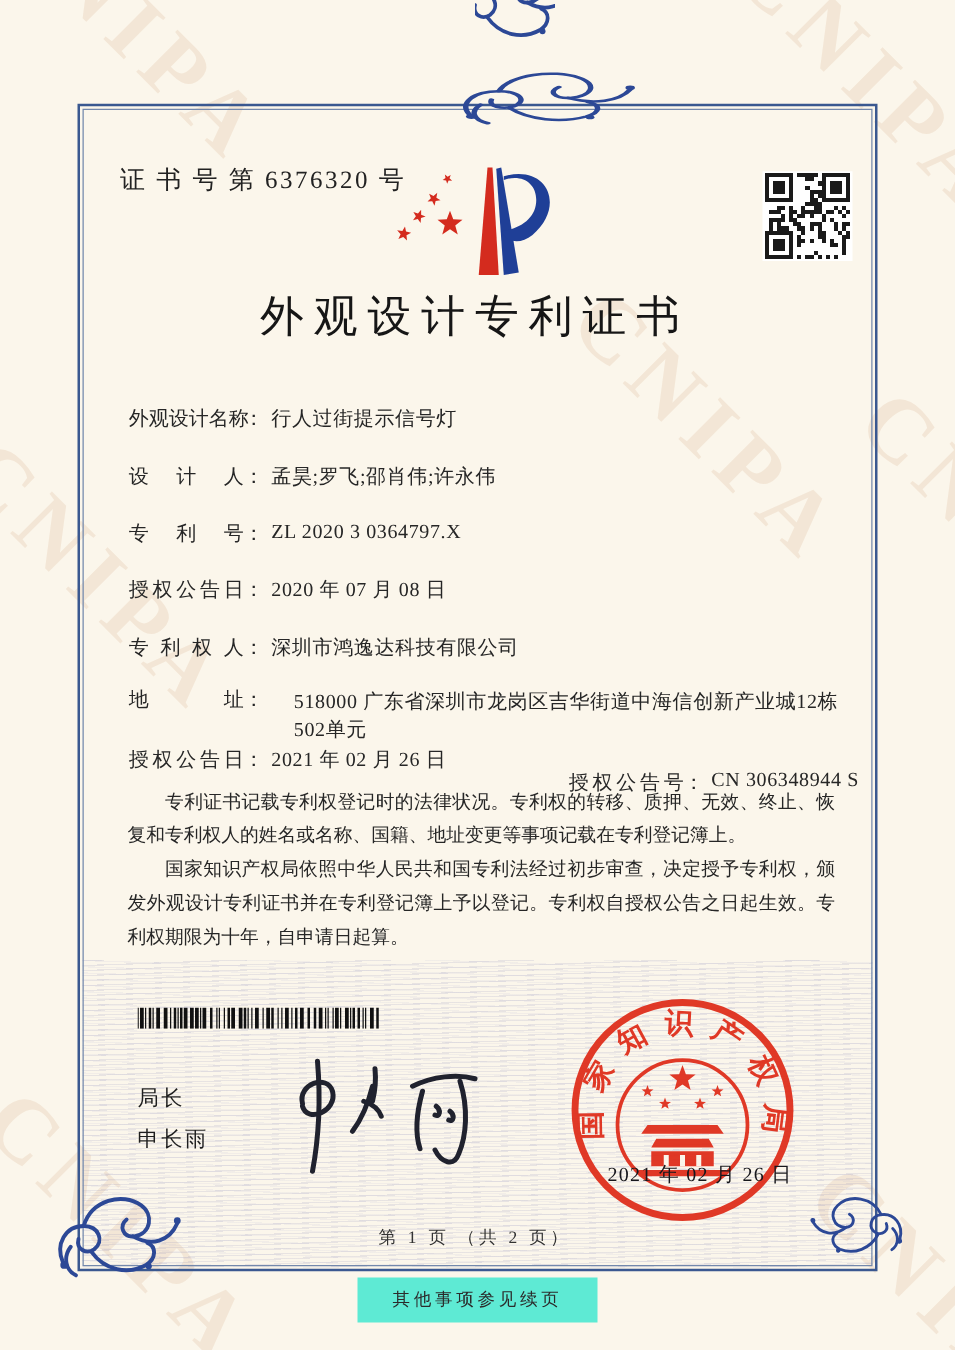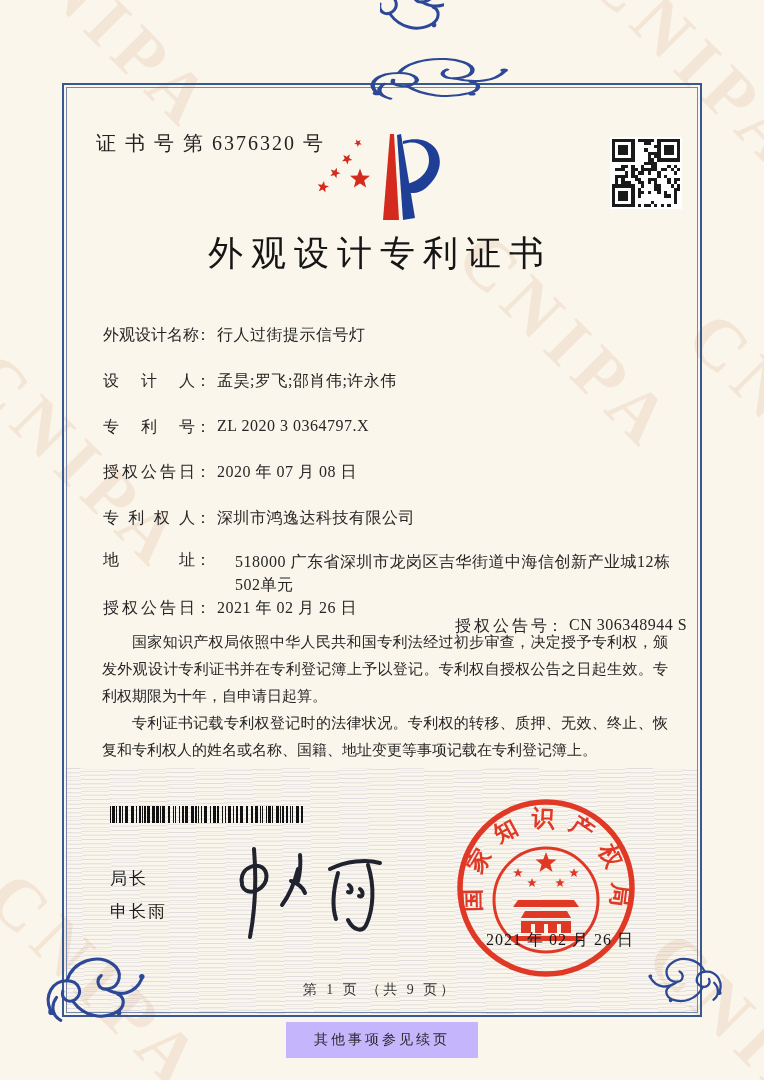--- a/index.html
+++ b/index.html
@@ -56,21 +56,21 @@
             font-size:17px;color:#1e1e1e;letter-spacing:2px;}
   .signature{position:absolute;left:212px;top:843px;width:200px;height:100px;}
   
   .seal{position:absolute;left:455px;top:797px;width:182px;height:182px;opacity:0.93;}
   .seal-date{position:absolute;left:470px;top:930px;width:180px;text-align:center;
              font-size:16px;letter-spacing:1px;color:#17171c;}
   
   .page-num{position:absolute;left:62px;top:981px;width:636px;text-align:center;
             font-size:14px;letter-spacing:3px;color:#333;}
   .note-box{position:absolute;left:286px;top:1022px;width:192px;height:36px;
-            background:#c4b5fd;display:flex;align-items:center;justify-content:center;
+            background:#5eead4;display:flex;align-items:center;justify-content:center;
             font-size:14px;letter-spacing:3px;color:#2b2b2b;}
   
   .orn{position:absolute;pointer-events:none;}
   .orn-topcut{left:380px;top:-10px;width:64px;height:48px;}
   .orn-topband{left:364px;top:50px;width:146px;height:54px;}
   .orn-bl{left:42px;top:944px;width:104px;height:86px;}
   .orn-br{left:648px;top:928px;width:76px;height:102px;transform:scaleX(-1) rotate(8deg);}
   .hidden-defs{position:absolute;width:0;height:0;overflow:hidden;}
 </style>
 </head>
@@ -280,22 +280,22 @@
   </div>
   <div class="frow r7">
     <span class="flabel">授权公告日</span><span class="fcolon">：</span><span class="fvalue">2021 年 02 月 26 日</span>
   </div>
   <div class="frow r7b">
     <span class="flabel">授权公告号</span><span class="fcolon">：</span><span class="fvalue">CN 306348944 S</span>
   </div>
 </div>
 
 <div class="paras">
+  <p>专利证书记载专利权登记时的法律状况。专利权的转移、质押、无效、终止、恢复和专利权人的姓名或名称、国籍、地址变更等事项记载在专利登记簿上。</p>
   <p>国家知识产权局依照中华人民共和国专利法经过初步审查，决定授予专利权，颁发外观设计专利证书并在专利登记簿上予以登记。专利权自授权公告之日起生效。专利权期限为十年，自申请日起算。</p>
-  <p>专利证书记载专利权登记时的法律状况。专利权的转移、质押、无效、终止、恢复和专利权人的姓名或名称、国籍、地址变更等事项记载在专利登记簿上。</p>
 </div>
 
 <svg class="barcode" viewBox="0 0 195 17" preserveAspectRatio="none">
   <g id="barcode-bars" fill="#111111">
       <rect x="0" y="0" width="1" height="17"></rect>
       <rect x="2" y="0" width="3" height="17"></rect>
       <rect x="6" y="0" width="1" height="17"></rect>
       <rect x="9" y="0" width="2" height="17"></rect>
       <rect x="12" y="0" width="1" height="17"></rect>
       <rect x="15" y="0" width="3" height="17"></rect>
@@ -387,14 +387,14 @@
     <path d="M66,121 L116,121 L112,114 L70,114 Z"></path>
     <rect x="66" y="124" width="50" height="12"></rect>
     <rect x="56" y="139" width="70" height="5"></rect>
     <rect x="76" y="127" width="4" height="9" fill="#fbf6eb"></rect>
     <rect x="89" y="127" width="4" height="9" fill="#fbf6eb"></rect>
     <rect x="102" y="127" width="4" height="9" fill="#fbf6eb"></rect>
   </g>
 </svg>
 <div class="seal-date">2021 年 02 月 26 日</div>
 
-<div class="page-num">第 1 页 （共 9 页）</div>
+<div class="page-num">第 1 页 （共 2 页）</div>
 <div class="note-box">其他事项参见续页</div>
 
 </body></html>

